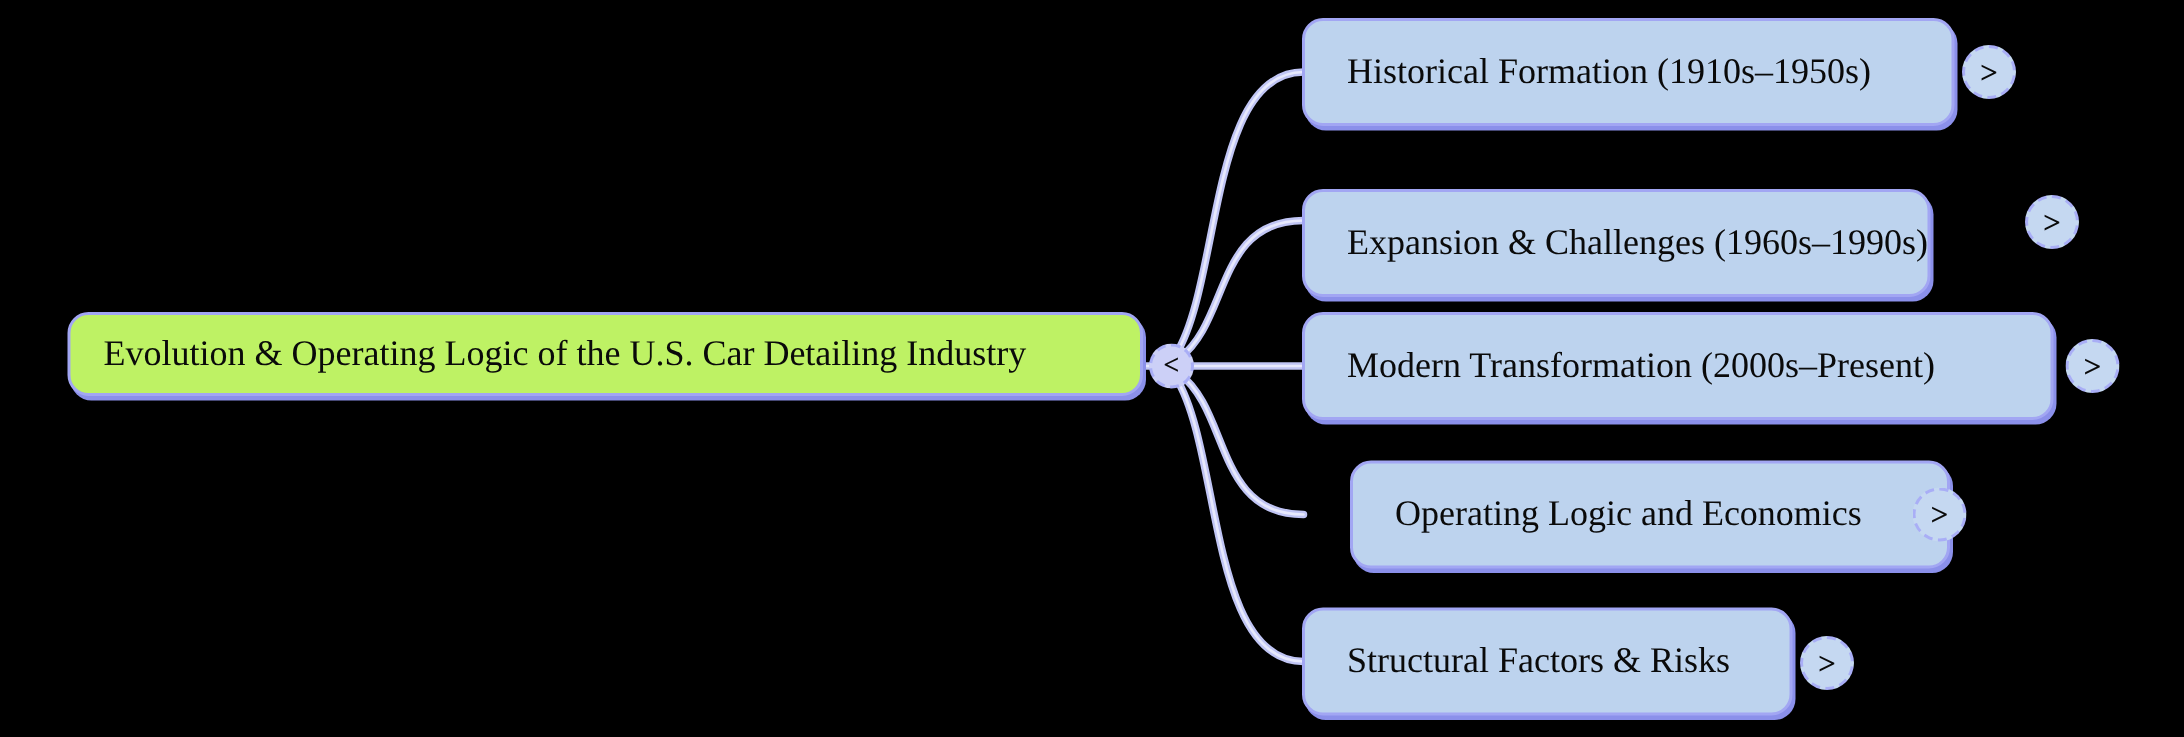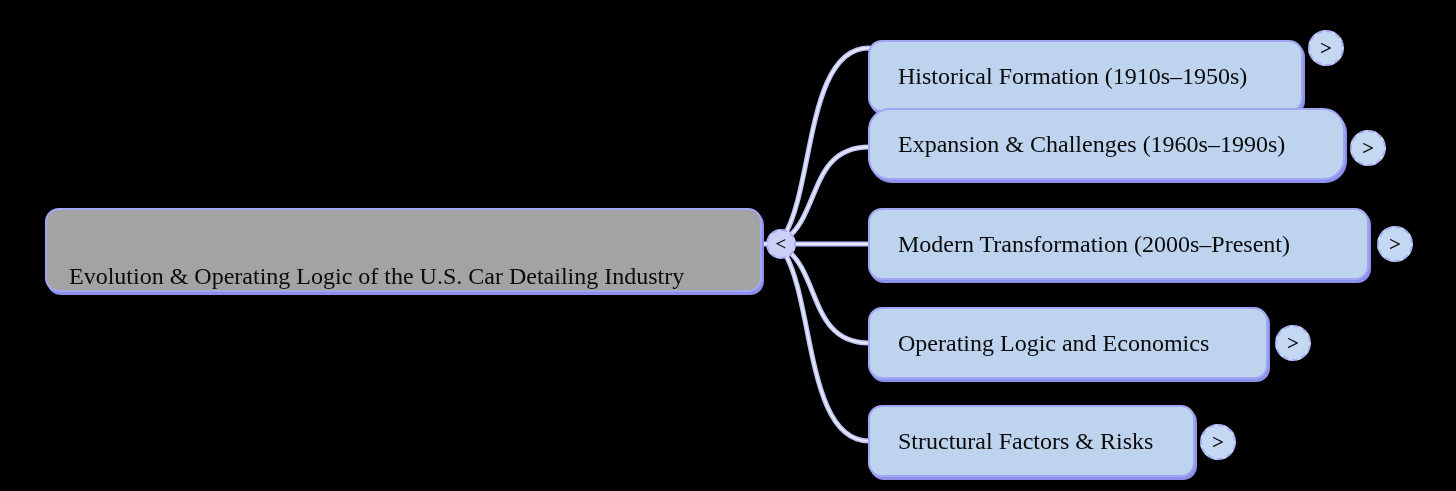--- a/index.html
+++ b/index.html
@@ -25,35 +25,34 @@
     border-radius: 14px;
     border: 2px solid #a2a6f3;
     box-shadow: 2px 3px 0 #8b90ea;
     color: #0a0a0a;
     font-size: 24px;
     white-space: nowrap;
     z-index: 2;
   }
   .node-root {
     left: 45px; top: 208px;
-    width: 717px; height: 84px;
+    width: 717px; height: 56px;
     padding-left: 22px;
-    background: #a3a3a3;
-    align-items: flex-end;
+    background: #bef264;
   }
   .node-branch {
     left: 868px;
     height: 72px;
     padding-left: 28px;
     background: #bdd3ee;
   }
-  .n1 { top: 12px;  width: 435px; margin-top: 28px; }
-  .n2 { top: 108px; width: 477px; border-radius: 22px; }
+  .n1 { top: 12px;  width: 435px; }
+  .n2 { top: 126px; width: 419px; }
   .n3 { top: 208px; width: 501px; text-align: center; }
-  .n4 { top: 307px; width: 400px; }
+  .n4 { top: 307px; width: 400px; margin-left: 32px; }
   .n5 { top: 405px; width: 327px; text-align: right; }
   .toggle-btn {
     position: absolute;
     box-sizing: border-box;
     display: flex;
     align-items: center;
     justify-content: center;
     border-radius: 50%;
     border: 2px dashed #a9aef6;
     color: #0a0a0a;

